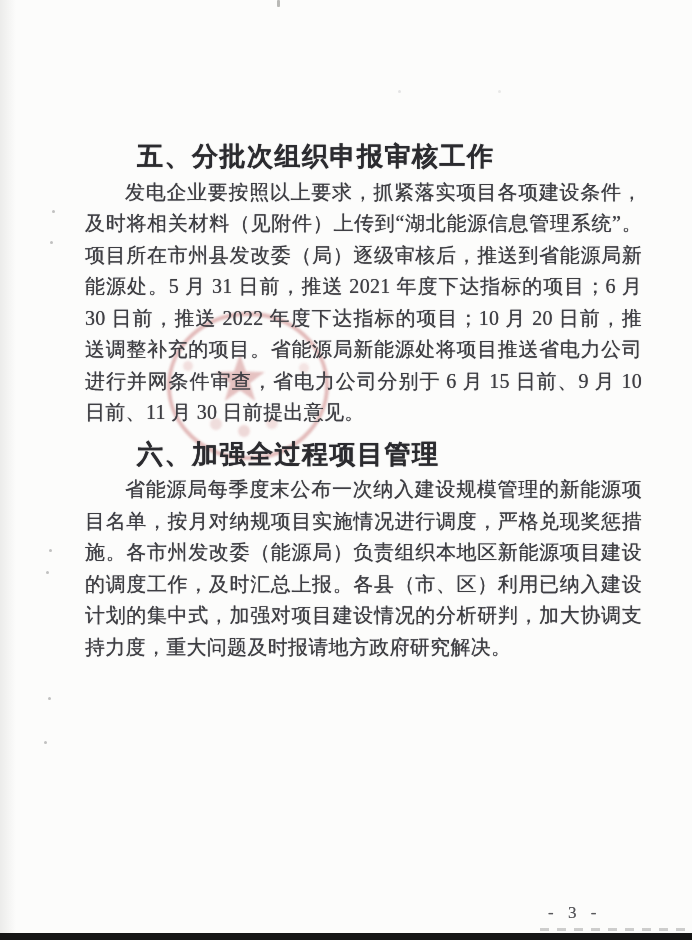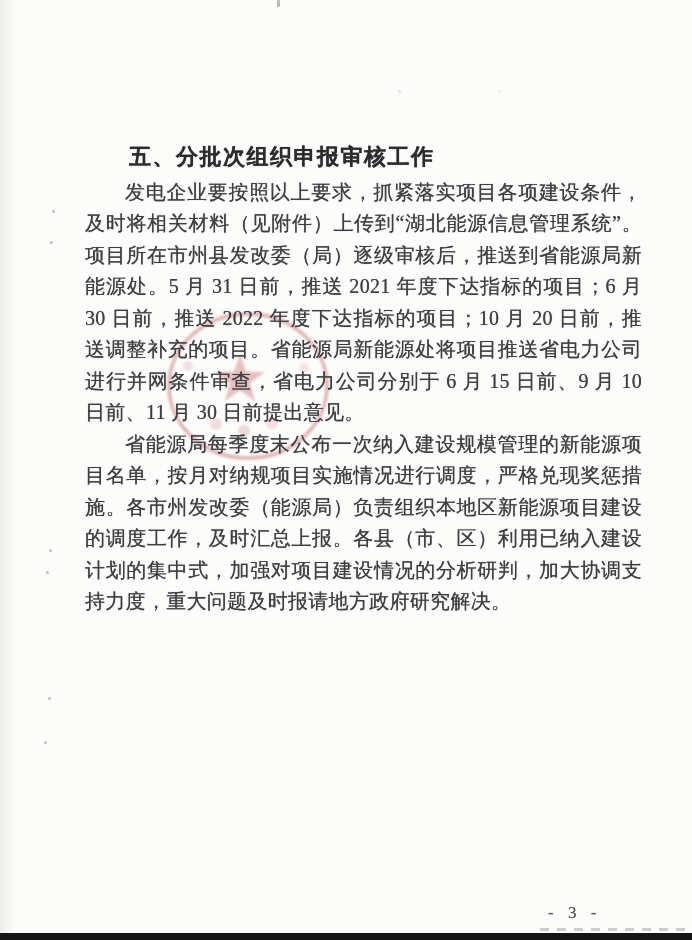--- a/index.html
+++ b/index.html
@@ -39,21 +39,21 @@
     line-height: 31.5px;
     letter-spacing: 0.3px;
     text-align: justify;
     text-align-last: left;
     text-shadow: 0 0 0.7px rgba(62,62,67,0.85);
   }
   .content p { margin: 0; text-indent: 2em; }
   .content p.no-indent { text-indent: 0; }
   .content h2 {
     margin: 10px 0 4px 0;
-    font-size: 22px;
+    font-size: 26px;
     line-height: 31.5px;
     font-weight: 700;
     color: #2b2b2f;
     text-indent: 2em;
     font-family: "Liberation Sans", "DejaVu Sans", sans-serif;
     letter-spacing: 1.5px;
     text-shadow: 0 0 0.8px rgba(43,43,47,0.9);
   }
   
   .seal { position: absolute; left: 158px; top: 306px; width: 180px; height: 162px;
@@ -107,20 +107,21 @@
       <circle cx="86" cy="125" r="6" opacity="0.22"></circle>
       <circle cx="114" cy="117" r="6" opacity="0.18"></circle>
       <circle cx="30" cy="60" r="5" opacity="0.18"></circle>
       <circle cx="146" cy="62" r="5" opacity="0.15"></circle>
     </g>
   </svg>
 
   <div class="content">
     <h2>五、分批次组织申报审核工作</h2>
     <p>发电企业要按照以上要求，抓紧落实项目各项建设条件，及时将相关材料（见附件）上传到“湖北能源信息管理系统”。项目所在市州县发改委（局）逐级审核后，推送到省能源局新能源处。5 月 31 日前，推送 2021 年度下达指标的项目；6 月 30 日前，推送 2022 年度下达指标的项目；10 月 20 日前，推送调整补充的项目。省能源局新能源处将项目推送省电力公司进行并网条件审查，省电力公司分别于 6 月 15 日前、9 月 10 日前、11 月 30 日前提出意见。</p>
+    <h2>六、加强全过程项目管理</h2>
     <p>省能源局每季度末公布一次纳入建设规模管理的新能源项目名单，按月对纳规项目实施情况进行调度，严格兑现奖惩措施。各市州发改委（能源局）负责组织本地区新能源项目建设的调度工作，及时汇总上报。各县（市、区）利用已纳入建设计划的集中式，加强对项目建设情况的分析研判，加大协调支持力度，重大问题及时报请地方政府研究解决。</p>
   </div>
 
   <div class="page-number">- 3 -</div>
   <div class="footer-dashes"></div>
   <div class="bottom-bar"></div>
 
 </div>
 
 </body></html>

